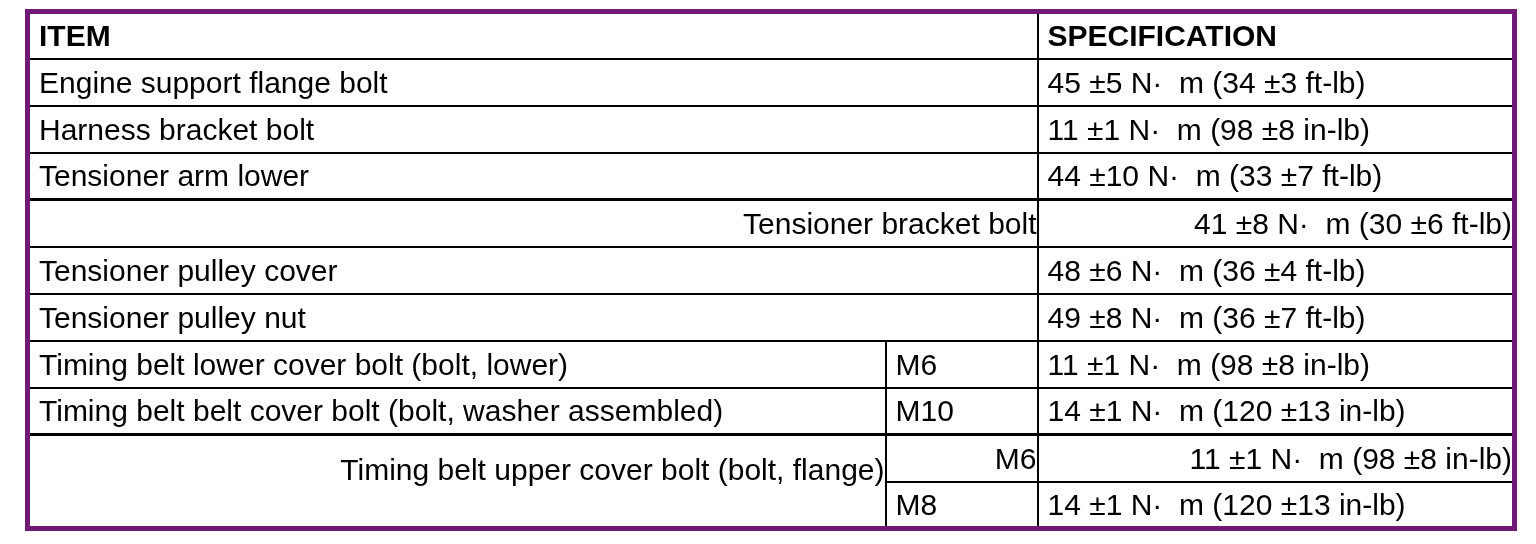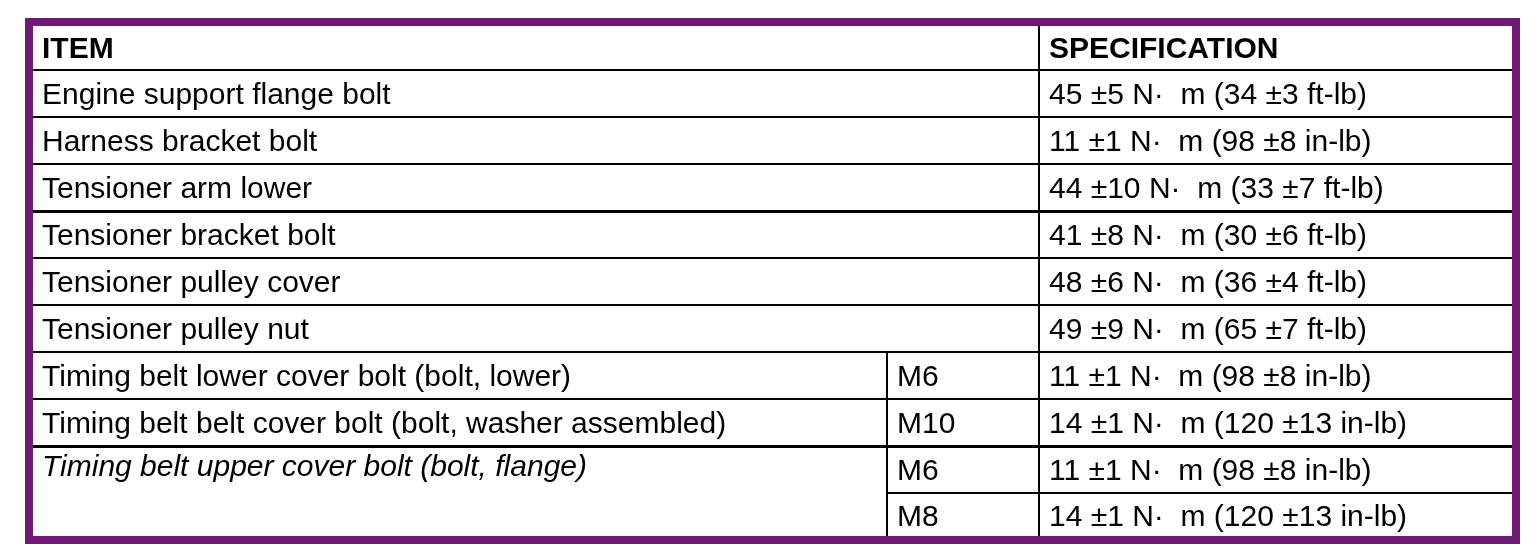--- a/index.html
+++ b/index.html
@@ -13,49 +13,48 @@
   }
   .page {
     position: relative;
     width: 1536px;
     height: 544px;
     overflow: hidden;
   }
   table.spec-table {
     position: absolute;
     left: 25px;
-    top: 18px;
+    top: 9px;
     width: 1487px;
     border-collapse: collapse;
-    border: 8px solid #701a75;
+    border: 5px solid #701a75;
     table-layout: fixed;
   }
   col.c-item { width: 858px; }
   col.c-size { width: 152px; }
   col.c-spec { width: 477px; }
   th, td {
     border: 2px solid #000;
     font-size: 30px;
     line-height: 1.1;
     padding: 0 0 0 9px;
     vertical-align: middle;
     text-align: left;
     overflow: hidden;
     white-space: pre;
   }
   th {
     font-weight: bold;
     height: 43px;
   }
   tr.row { height: 47px; }
-  tr.thick-top > td { border-top-width: 3px; }
+  tr.thick-top > td { border-top-width: 3px; text-align: right; }
   td.vtop {
     vertical-align: top;
-    padding-top: 1px;
-    font-style: italic;
+    padding-top: 17px;
   }
 </style>
 </head>
 <body>
 
 <div class="page">
   <table class="spec-table">
     <colgroup>
       <col class="c-item">
       <col class="c-size">
@@ -87,21 +86,21 @@
         <td>41 ±8 N·  m (30 ±6 ft-lb)</td>
       </tr>
 
       <tr class="row">
         <td colspan="2">Tensioner pulley cover</td>
         <td>48 ±6 N·  m (36 ±4 ft-lb)</td>
       </tr>
 
       <tr class="row">
         <td colspan="2">Tensioner pulley nut</td>
-        <td>49 ±9 N·  m (65 ±7 ft-lb)</td>
+        <td>49 ±8 N·  m (36 ±7 ft-lb)</td>
       </tr>
 
       <tr class="row">
         <td>Timing belt lower cover bolt (bolt, lower)</td>
         <td>M6</td>
         <td>11 ±1 N·  m (98 ±8 in-lb)</td>
       </tr>
 
       <tr class="row">
         <td>Timing belt belt cover bolt (bolt, washer assembled)</td>

